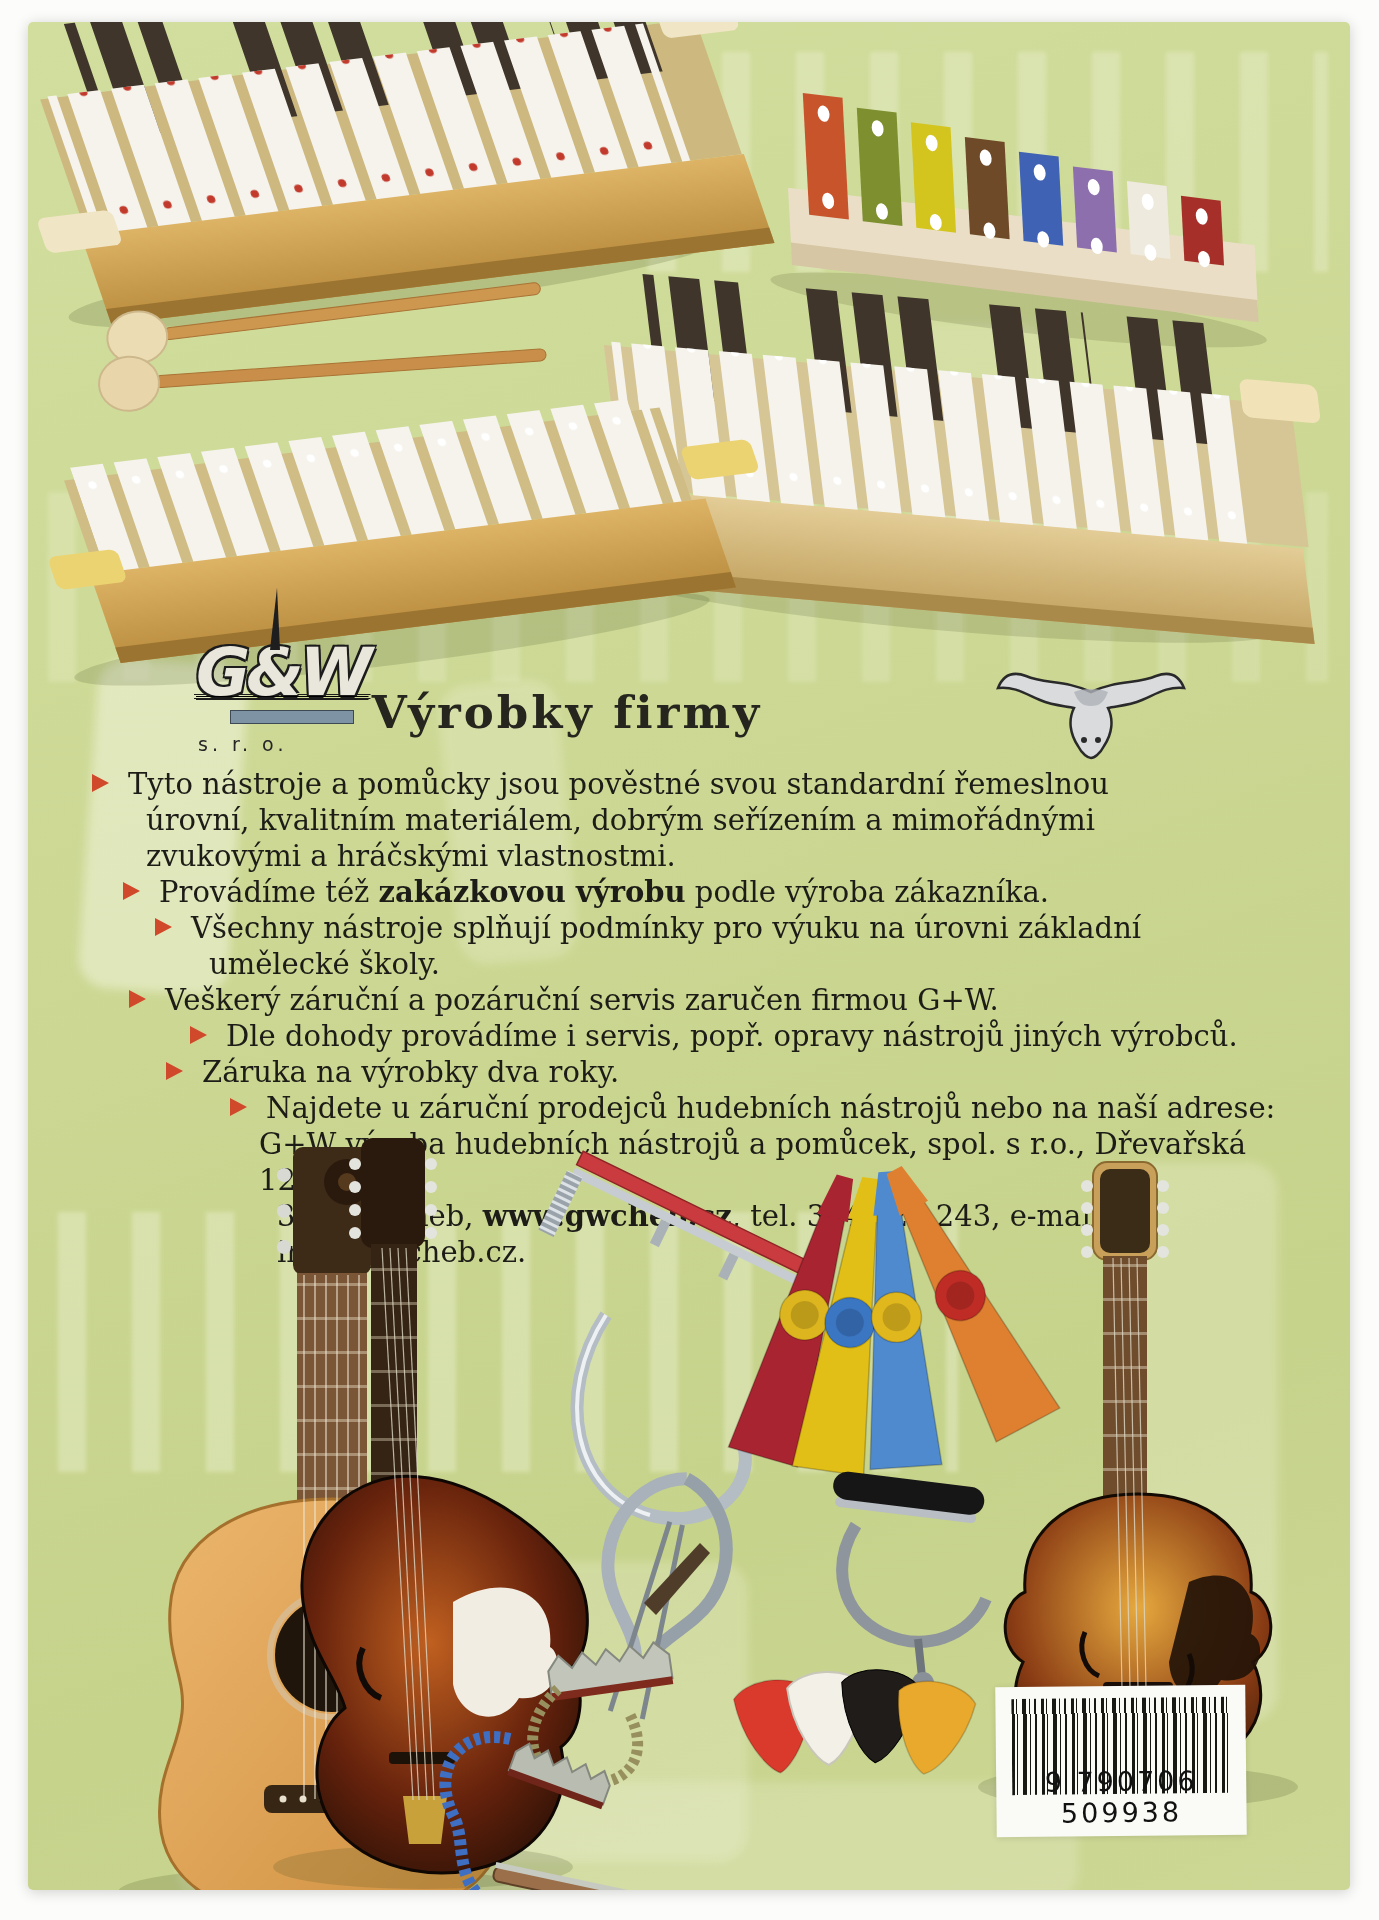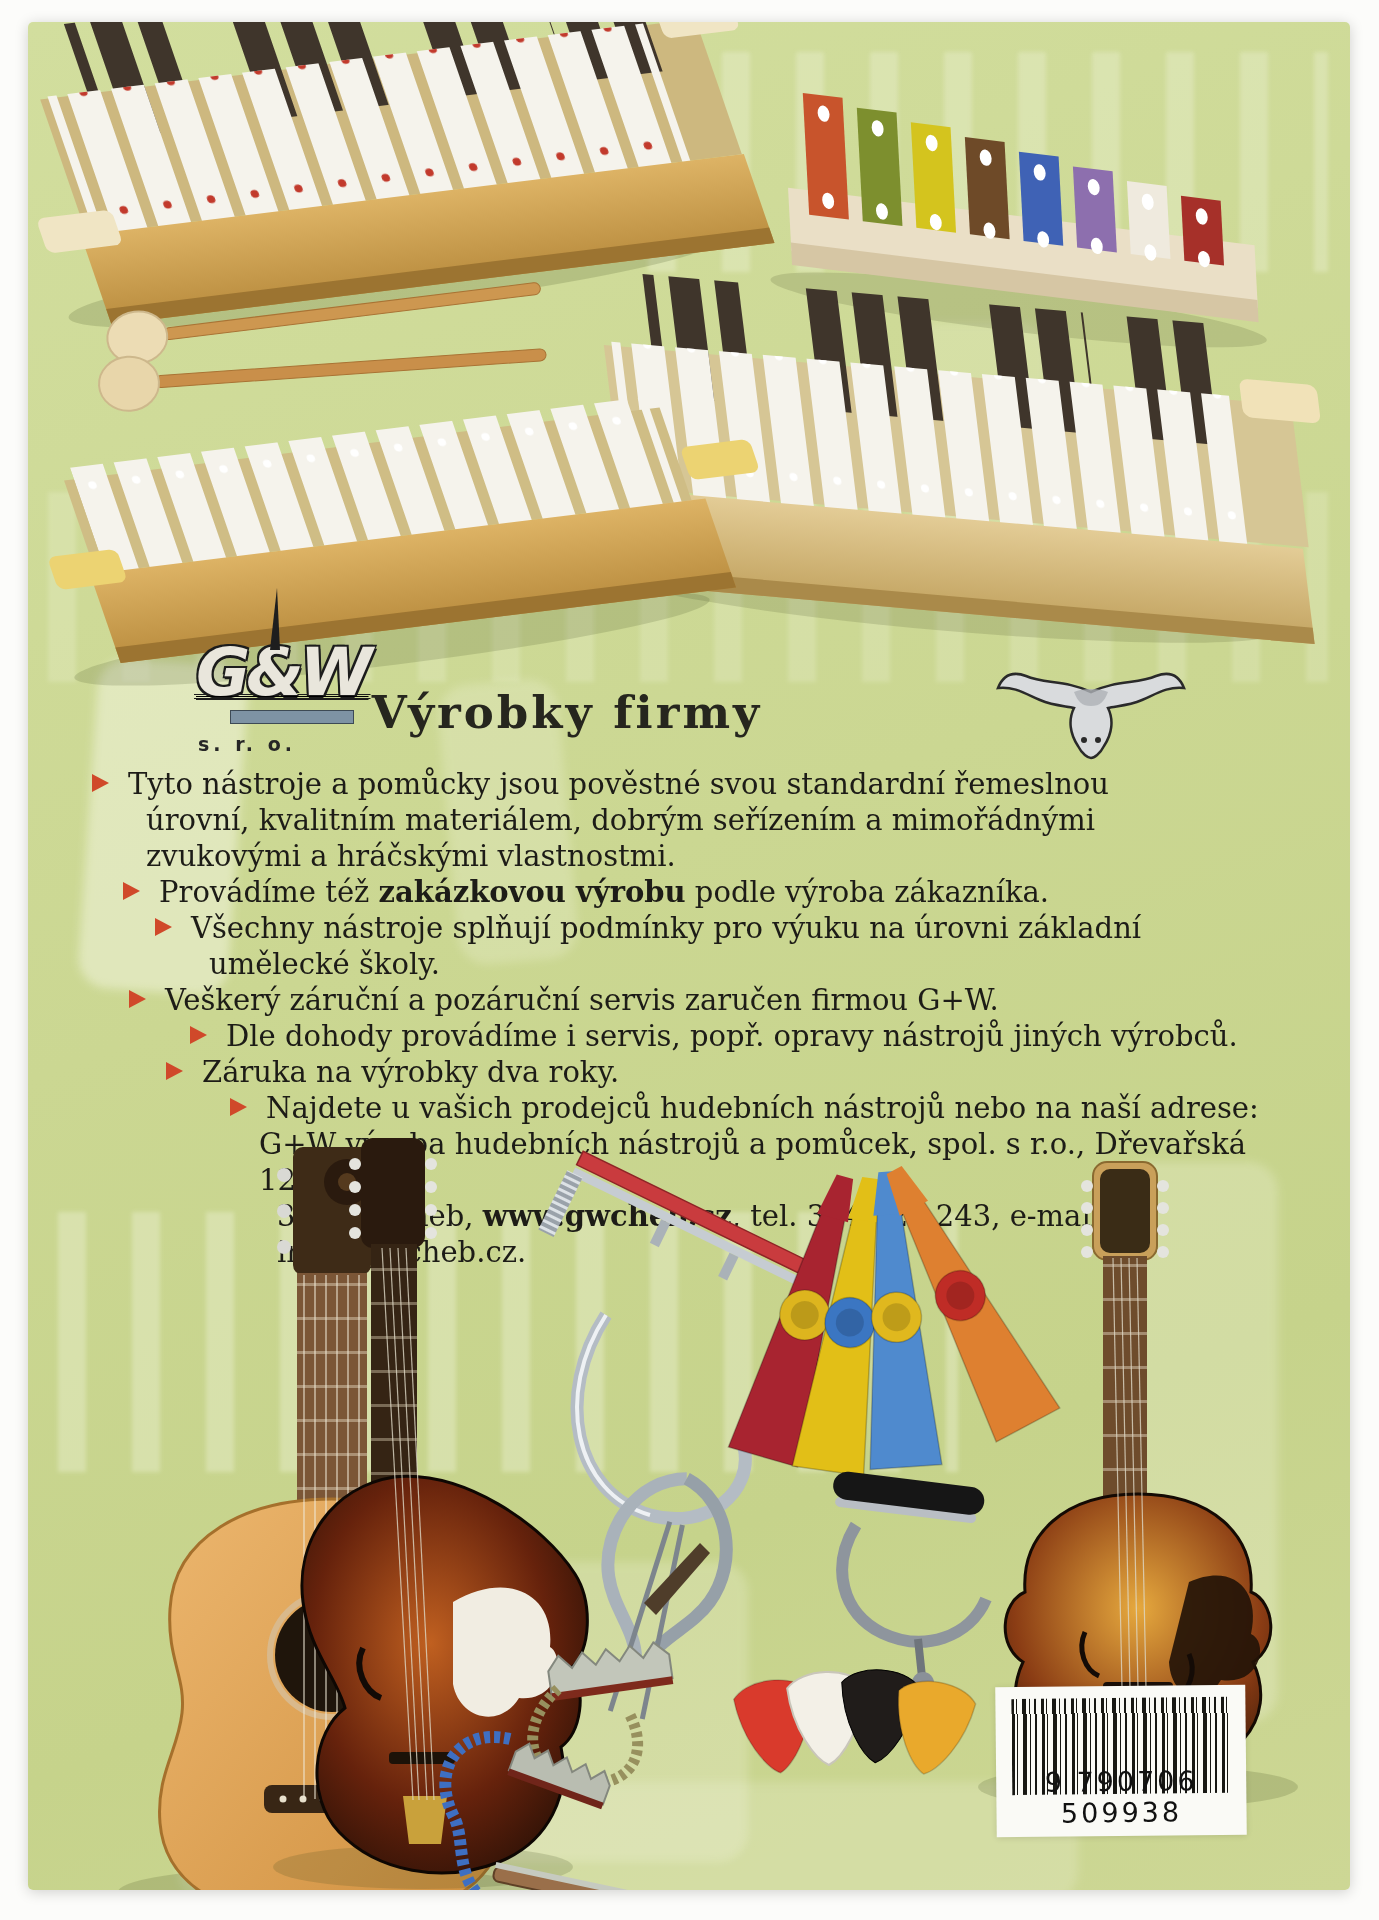--- a/index.html
+++ b/index.html
@@ -13,21 +13,21 @@
         background:repeating-linear-gradient(90deg,rgba(250,252,238,.9) 0 28px,rgba(250,252,238,0) 28px 74px);}
   svg{position:absolute;overflow:visible;}
   
   #gw-logo{position:absolute;left:168px;top:612px;width:230px;height:130px;}
   #gw-word{font-family:"DejaVu Sans","Liberation Sans",sans-serif;font-weight:bold;font-style:italic;
         font-size:66px;letter-spacing:-4px;color:#e9e6dc;
         text-shadow:-2px -2px 0 #1c1c1c,2px -2px 0 #1c1c1c,-2px 2px 0 #1c1c1c,2px 2px 0 #1c1c1c,0 3px 0 #1c1c1c;}
   #gw-spike{position:absolute;left:74px;top:-46px;width:0;height:0;
         border-left:7px solid transparent;border-right:3px solid transparent;border-bottom:62px solid #1e1e1e;}
   #gw-bar{position:absolute;left:34px;top:76px;width:122px;height:12px;background:#7e93a4;border:1px solid #3d4a55;}
-  #gw-sro{font-family:"DejaVu Sans","Liberation Sans",sans-serif;font-weight:bold;font-size:19px;
+  #gw-sro{font-family:"DejaVu Sans","Liberation Sans",sans-serif;font-weight:normal;font-size:19px;
         letter-spacing:4px;color:#262626;margin-top:22px;margin-left:2px;}
   #title{position:absolute;left:0;top:664px;width:1078px;text-align:center;font-weight:bold;
         font-size:45px;letter-spacing:3px;color:#26261e;}
   #bull{position:absolute;left:968px;top:640px;}
   
   #textblock{position:absolute;left:64px;top:744px;width:1190px;font-size:29px;line-height:36px;color:#1d1c17;}
   .bullet{position:relative;}
   .b-arrow{position:absolute;left:0;top:8px;width:0;height:0;
         border-top:9px solid transparent;border-bottom:9px solid transparent;border-left:17px solid #d0492a;}
   .b-text{display:block;padding-left:54px;text-indent:-18px;}
@@ -220,21 +220,21 @@
     <div class="bullet" style="margin-left:98px;">
       <span class="b-arrow"></span>
       <span class="b-text">Dle dohody provádíme i servis, popř. opravy nástrojů jiných výrobců.</span>
     </div>
     <div class="bullet" style="margin-left:74px;">
       <span class="b-arrow"></span>
       <span class="b-text">Záruka na výrobky dva roky.</span>
     </div>
     <div class="bullet" style="margin-left:138px;">
       <span class="b-arrow"></span>
-      <span class="b-text">Najdete u vašich prodejců hudebních nástrojů nebo na naší adrese:</span>
+      <span class="b-text">Najdete u záruční prodejců hudebních nástrojů nebo na naší adrese:</span>
     </div>
     <div class="addr" style="margin-left:167px;">G+W výroba hudebních nástrojů a pomůcek, spol. s r.o., Dřevařská 12,</div>
     <div class="addr" style="margin-left:185px;"><span>350 02 Cheb, </span><span class="bold">www.gwcheb.cz</span><span>, tel. 354 424 243, e-mail: info@gwcheb.cz.</span></div>
   </div>
 
   <svg width="1322" height="783" viewBox="0 0 1322 783" style="left:0;top:1085px;">
     <defs>
       <pattern id="fret" width="12" height="34" patternUnits="userSpaceOnUse">
         <rect width="12" height="3" fill="#d8cab0" opacity=".85"></rect>
       </pattern>

